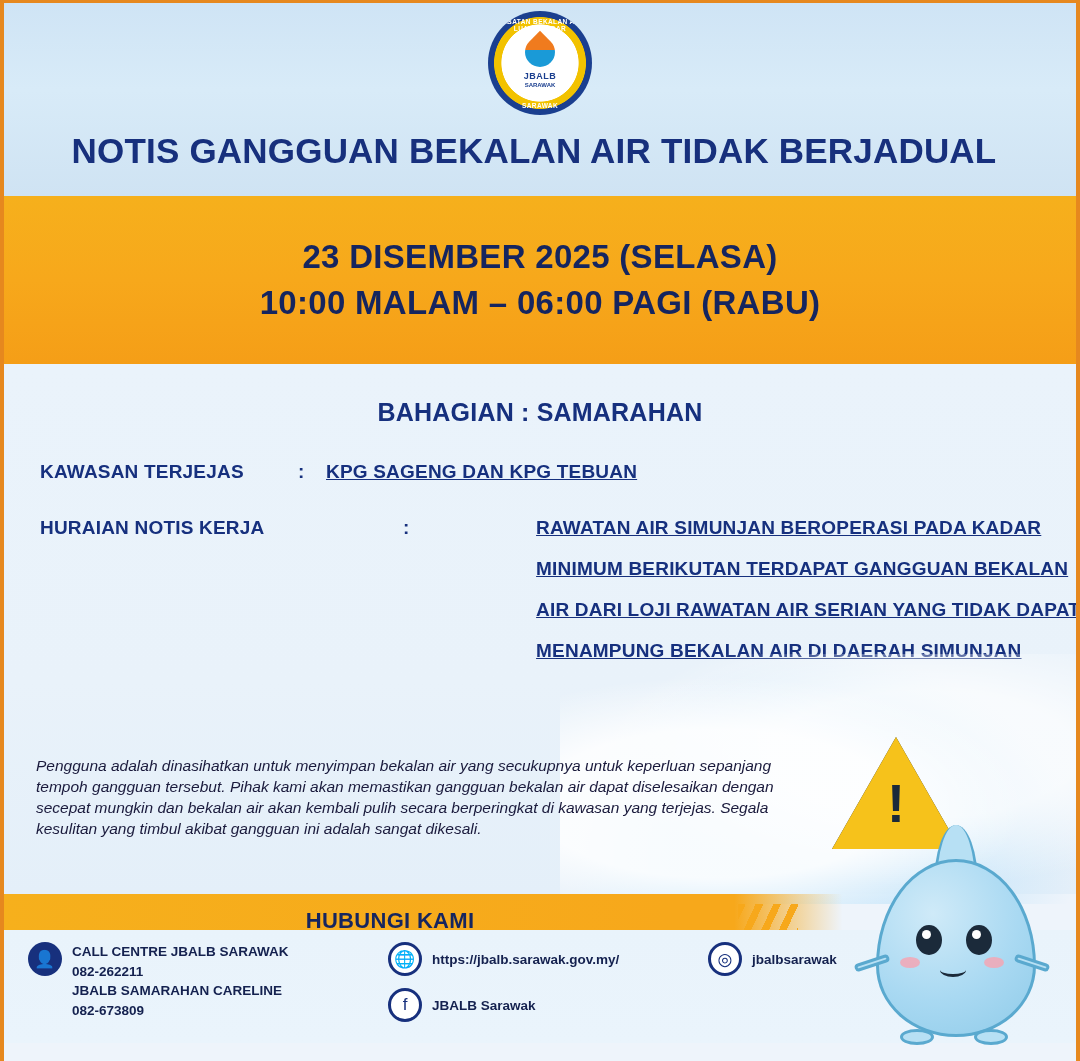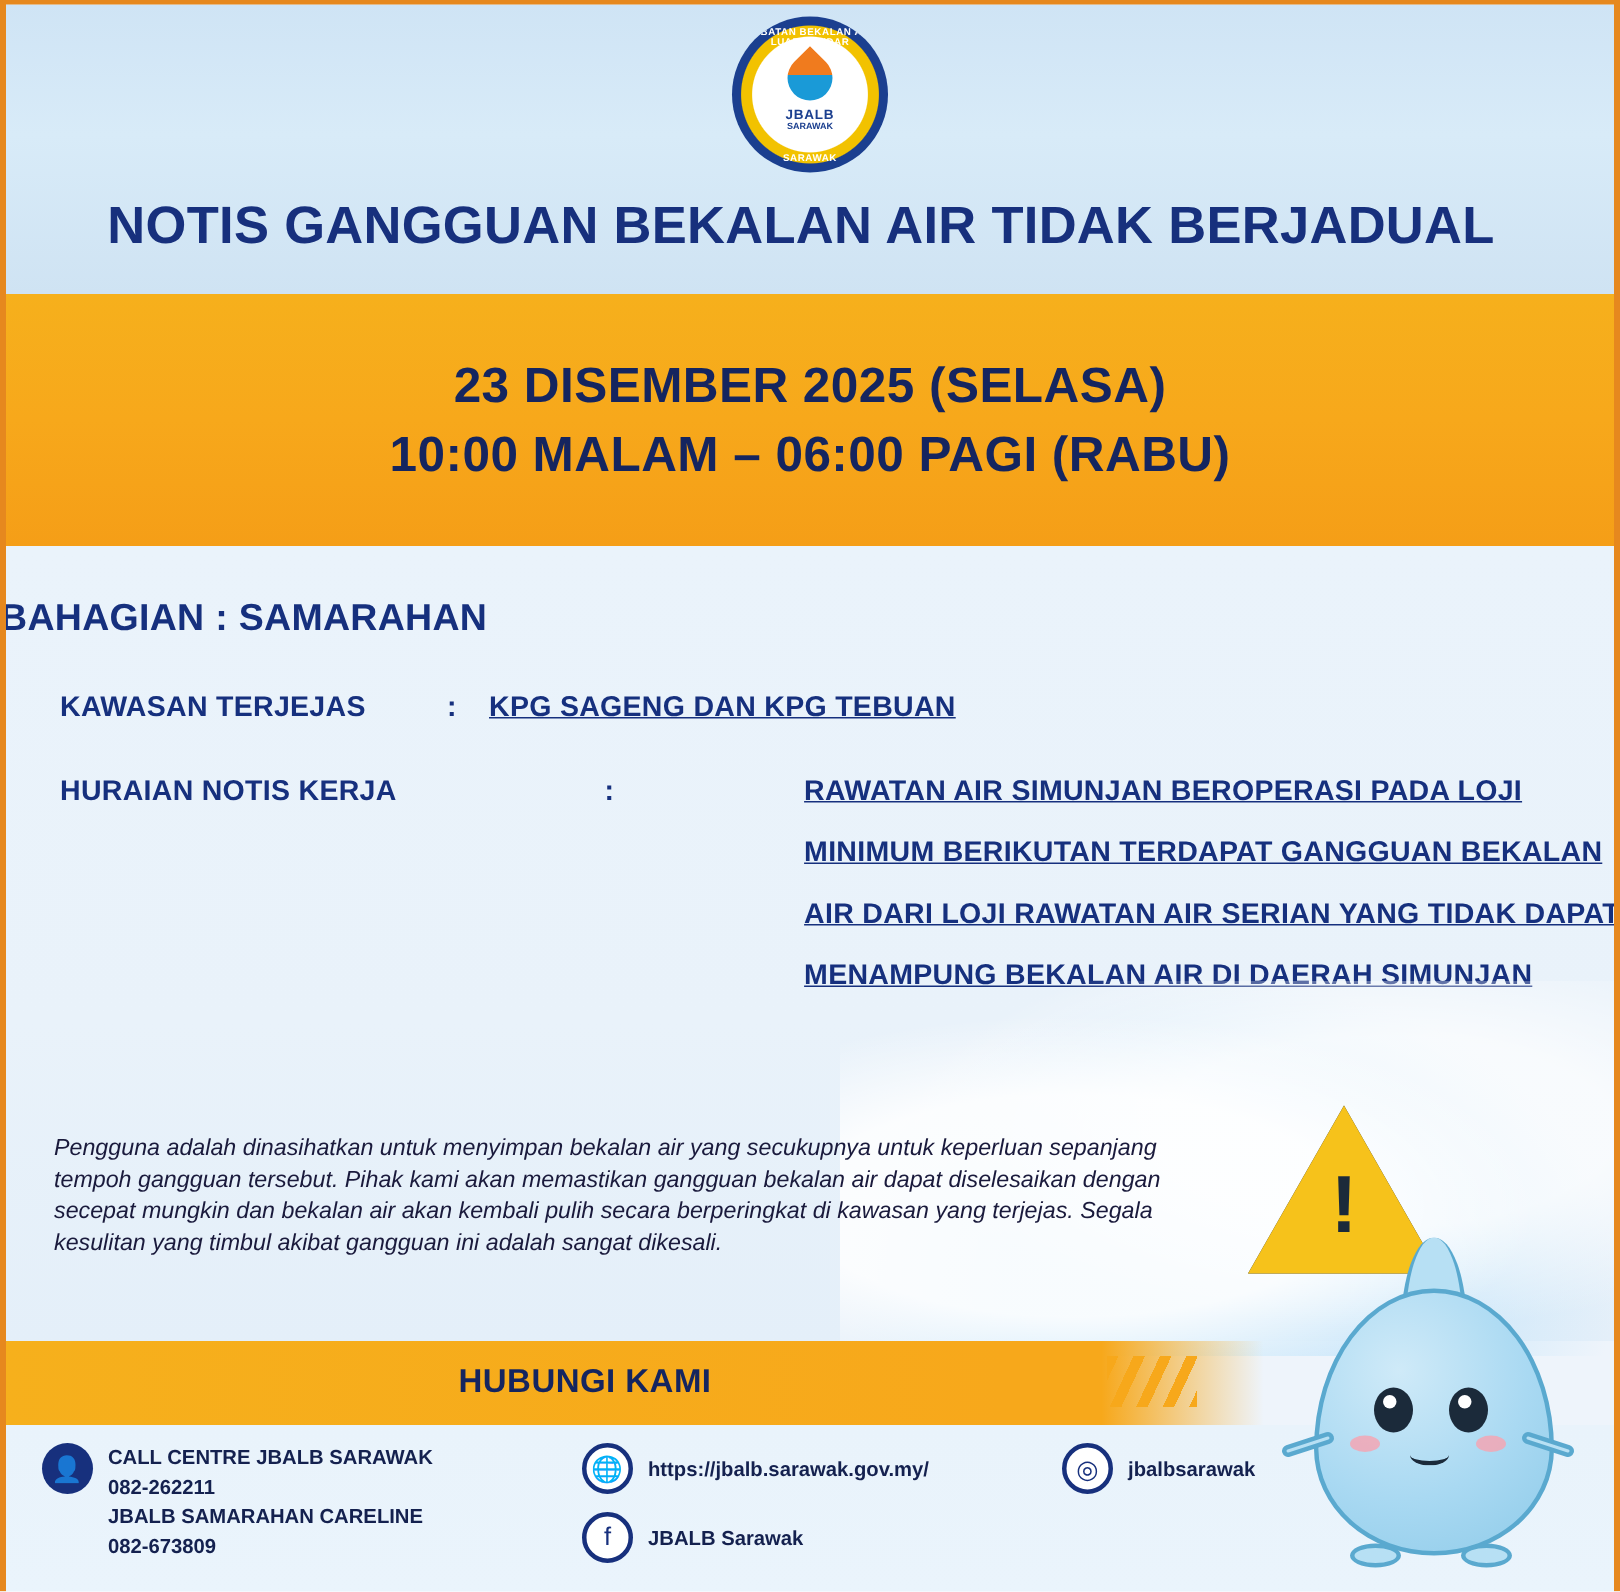--- a/index.html
+++ b/index.html
@@ -94,21 +94,21 @@
     letter-spacing: .3px;
   }
   
   .body-area {
     position: relative;
     height: 530px;
     background: linear-gradient(180deg, #eaf3fb 0%, #e9f2fa 60%, #e4eff9 100%);
   }
   .region-row {
     display: flex;
-    justify-content: flex-start;
+    justify-content: center;
     gap: 48px;
     padding-top: 34px;
   }
   .region-label, .district-label {
     font-size: 25px;
     font-weight: bold;
     color: #16307e;
     letter-spacing: .2px;
   }
   .district-label { position: relative; top: -8px; }
@@ -154,21 +154,21 @@
     width: 520px; height: 250px;
     background:
       radial-gradient(ellipse at 30% 60%, rgba(255,255,255,.85) 0 35%, rgba(255,255,255,0) 60%),
       radial-gradient(ellipse at 70% 40%, rgba(255,255,255,.7) 0 30%, rgba(255,255,255,0) 62%),
       radial-gradient(ellipse at 50% 80%, rgba(200,230,250,.8) 0 40%, rgba(255,255,255,0) 70%);
     pointer-events: none;
   }
   
   .contact-band {
     position: relative;
-    height: 56px;
+    height: 36px;
     background: linear-gradient(90deg, #f6b01c 0%, #f7a81b 62%, #f7a81b 68%, rgba(247,168,27,0) 78%);
   }
   .contact-title {
     position: absolute;
     left: 0; right: 300px; top: 14px;
     text-align: center;
     font-size: 22px;
     font-weight: bold;
     color: #15255f;
     letter-spacing: .3px;
@@ -350,21 +350,21 @@
       <div class="field-colon">:</div>
       <div class="field-value">
         <span class="vline">KPG SAGENG DAN KPG TEBUAN</span>
       </div>
     </div>
 
     <div class="field desc">
       <div class="field-label">HURAIAN NOTIS KERJA</div>
       <div class="field-colon">:</div>
       <div class="field-value">
-        <span class="vline">RAWATAN AIR SIMUNJAN BEROPERASI PADA LOJI</span>
+        <span class="vline">RAWATAN AIR SIMUNJAN BEROPERASI PADA KADAR</span>
         <span class="vline">MINIMUM BERIKUTAN TERDAPAT GANGGUAN BEKALAN</span>
         <span class="vline">AIR DARI LOJI RAWATAN AIR SERIAN YANG TIDAK DAPAT</span>
         <span class="vline">MENAMPUNG BEKALAN AIR DI DAERAH SIMUNJAN</span>
       </div>
     </div>
 
     <div class="advisory">Pengguna adalah dinasihatkan untuk menyimpan bekalan air yang secukupnya untuk keperluan sepanjang tempoh gangguan tersebut. Pihak kami akan memastikan gangguan bekalan air dapat diselesaikan dengan secepat mungkin dan bekalan air akan kembali pulih secara berperingkat di kawasan yang terjejas. Segala kesulitan yang timbul akibat gangguan ini adalah sangat dikesali.</div>
   </div>
 
   <div class="contact-band">

